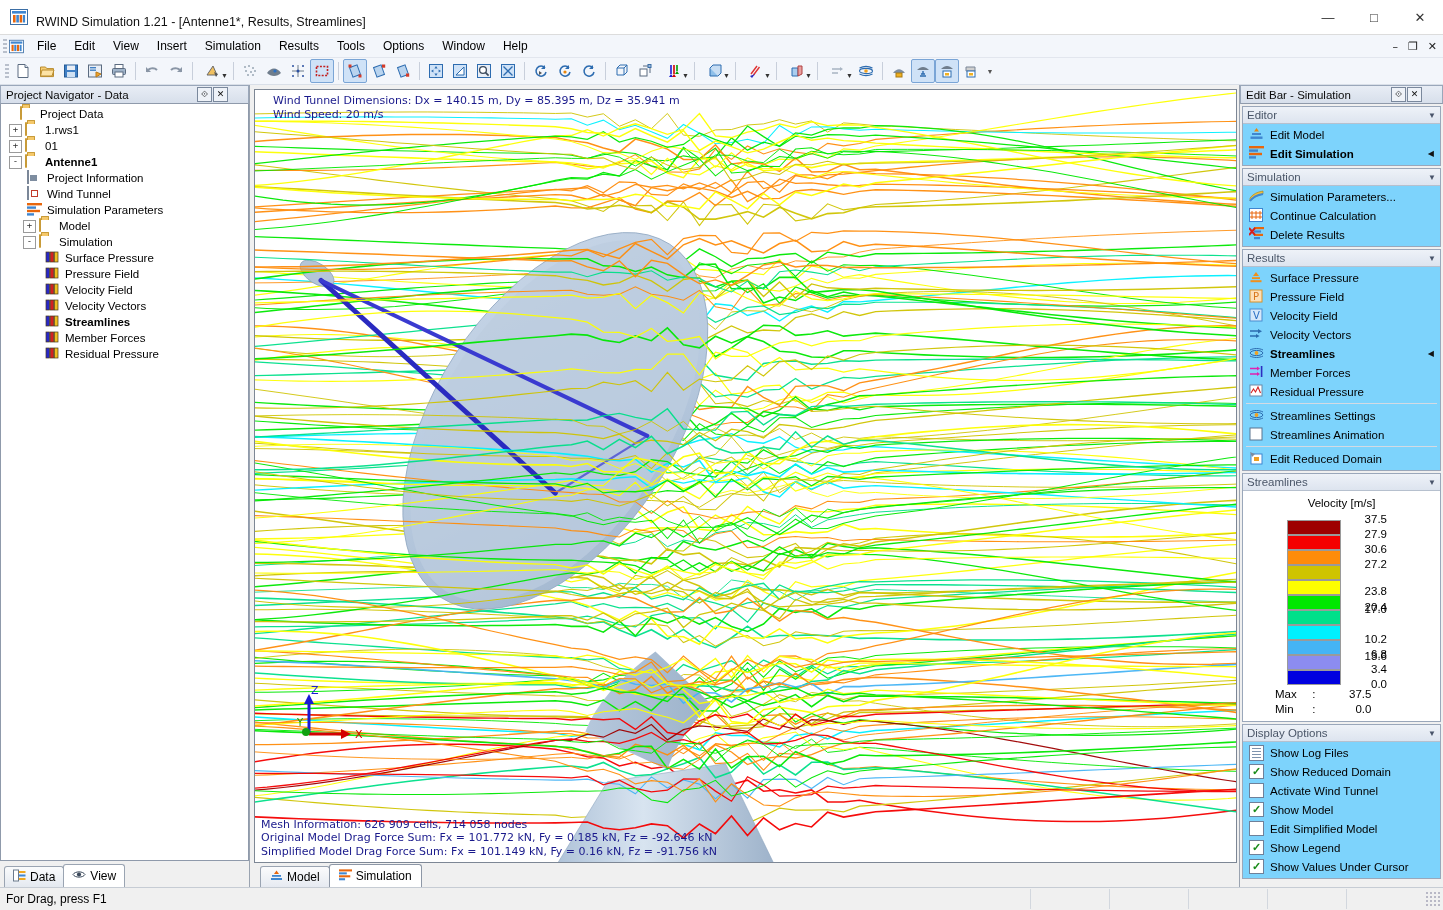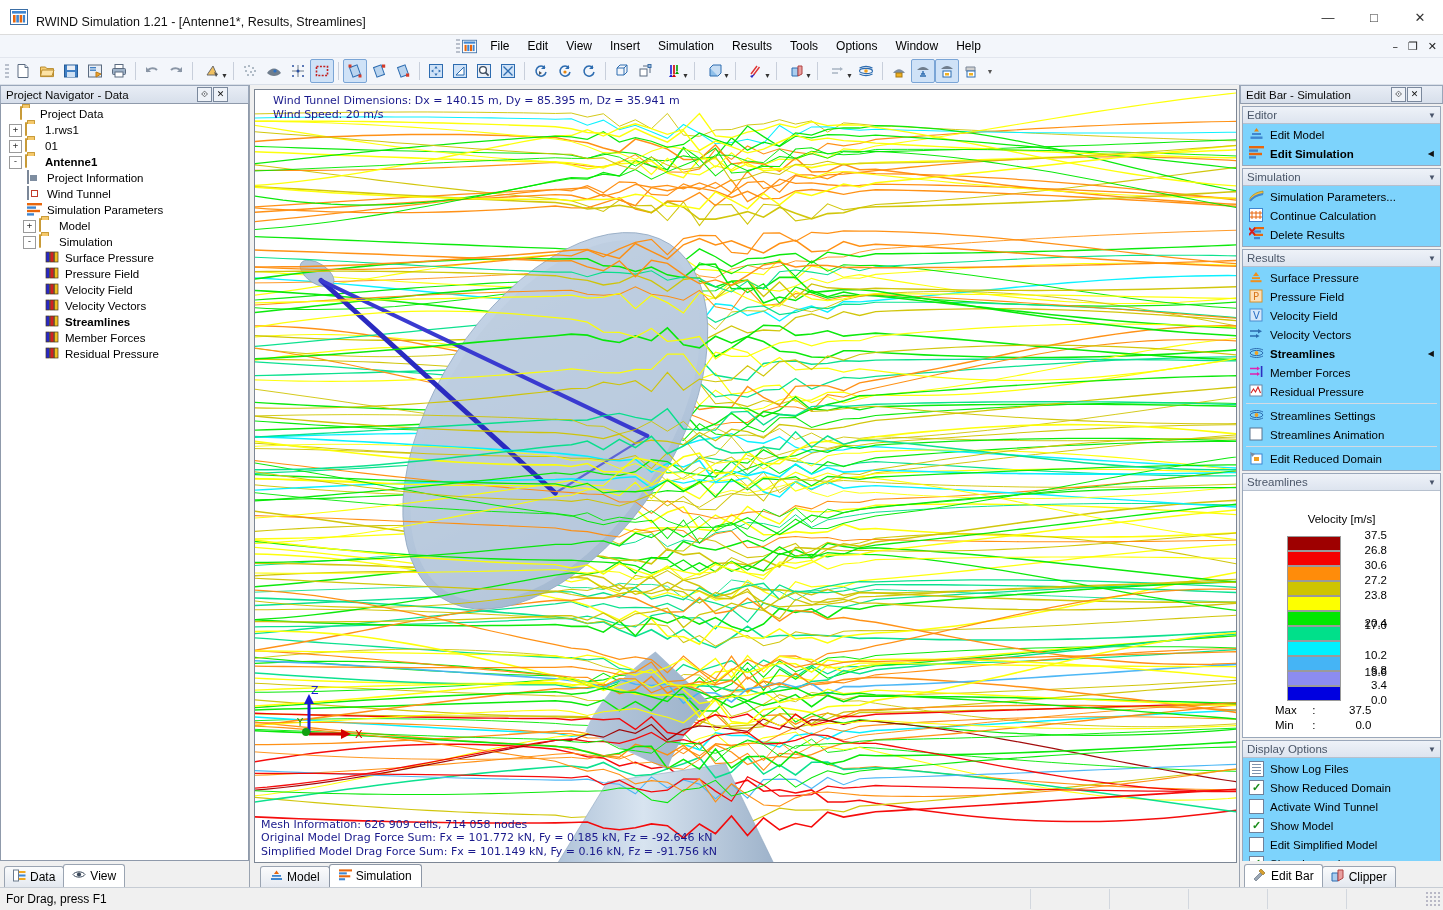--- a/index.html
+++ b/index.html
@@ -7,21 +7,21 @@
   .app{position:relative;width:1443px;height:910px;display:flex;flex-direction:column;background:#fff;}
 
   
   .titlebar{height:34px;background:#ffffff;display:flex;align-items:center;border-bottom:1px solid #dcdcdc;flex:none;}
   .titlebar .tb-icon{width:18px;height:18px;margin-left:10px;margin-right:8px;flex:none;position:relative;}
   .tb-title{font-size:12.5px;color:#111;white-space:nowrap;margin-top:9px;}
   .tb-spacer{flex:1;}
   .wbtn{width:46px;height:33px;display:flex;align-items:center;justify-content:center;color:#333;font-size:13px;}
 
   
-  .menubar{height:22px;background:#f3f6fb;display:flex;align-items:center;border-bottom:1px solid #e2e6ee;flex:none;position:relative;justify-content:center;}
+  .menubar{height:22px;background:#f3f6fb;display:flex;align-items:center;border-bottom:1px solid #e2e6ee;flex:none;position:relative;}
   .grip{width:4px;height:14px;margin-left:3px;margin-right:2px;background:
      repeating-linear-gradient(to bottom,#b9c0cc 0 2px,transparent 2px 4px);}
   .menubar .m-icon{width:15px;height:15px;margin-right:4px;flex:none;}
   .menu-item{padding:2px 9px;font-size:12px;color:#000;white-space:nowrap;}
   .mdi-btns{position:absolute;right:4px;top:0;height:22px;display:flex;align-items:center;gap:6px;}
   .mdi-b{font-size:11px;color:#222;padding:0 2px;font-family:"DejaVu Sans",sans-serif;}
 
   
   .toolbar{height:26px;background:#f3f6fb;display:flex;align-items:center;border-bottom:1px solid #d9dfe8;flex:none;padding-left:2px;}
   .tb-sep{width:1px;height:18px;background:#c8cfdb;margin:0 4px;}
@@ -77,21 +77,21 @@
   .grp-head{height:16px;background:linear-gradient(to bottom,#eef2f8,#dde4ef);border-bottom:1px solid #b6c0ce;display:flex;align-items:center;padding:0 4px;font-size:11.5px;color:#4a5668;}
   .grp-head .gt{flex:1;}
   .grp-head .gcar{font-size:8px;color:#49546a;}
   .grp-body{padding:1px 0 2px 0;background:#7dd3fc;}
   .ebitem{height:19px;display:flex;align-items:center;padding-left:6px;font-size:11.5px;color:#000;white-space:nowrap;position:relative;}
   .ebitem .eico{width:16px;height:15px;flex:none;margin-right:5px;position:relative;}
   .ebitem .arrow{position:absolute;right:6px;font-size:8px;color:#111;}
   .ebsep{height:1px;background:#d4dae3;margin:2px 3px;}
 
   
-  .legend{background:#fff;padding:22px 0 4px 0;}
+  .legend{background:#fff;padding:6px 0 4px 0;}
   .lg-title{text-align:center;font-size:11.5px;color:#000;margin-bottom:4px;}
   .lg-rows{position:relative;padding-left:44px;height:172px;}
   .lg-sw{position:absolute;left:44px;width:52px;height:13px;border:1px solid #9a9a9a;}
   .lg-val{position:absolute;left:104px;width:40px;text-align:right;font-size:11.5px;color:#000;}
   .lg-mm{margin-top:2px;padding-left:32px;font-size:11.5px;line-height:15px;}
   .lg-mm span.k{display:inline-block;width:34px;}
   .lg-mm span.c{display:inline-block;width:14px;}
   .lg-mm span.v{display:inline-block;width:42px;text-align:right;}
 
   
@@ -1075,24 +1075,24 @@
               <span class="lg-sw" style="top: 52px; background: rgb(207, 196, 0);"></span>
               <span class="lg-sw" style="top: 67px; background: rgb(253, 255, 0);"></span>
               <span class="lg-sw" style="top: 82px; background: rgb(0, 232, 0);"></span>
               <span class="lg-sw" style="top: 97px; background: rgb(0, 224, 138);"></span>
               <span class="lg-sw" style="top: 112px; background: rgb(0, 240, 255);"></span>
               <span class="lg-sw" style="top: 127px; background: rgb(69, 180, 245);"></span>
               <span class="lg-sw" style="top: 142px; background: rgb(140, 140, 240);"></span>
               <span class="lg-sw" style="top: 157px; background: rgb(0, 0, 224);"></span>
 
               <span class="lg-val" style="top:0px;">37.5</span>
-              <span class="lg-val" style="top:15px;">26.8</span>
+              <span class="lg-val" style="top:15px;">27.9</span>
               <span class="lg-val" style="top:30px;">30.6</span>
               <span class="lg-val" style="top:45px;">27.2</span>
-              <span class="lg-val" style="top:60px;text-align:right;">23.8</span>
+              <span class="lg-val" style="top:72px;text-align:right;">23.8</span>
               <span class="lg-val" style="top:88px;">20.4</span>
               <span class="lg-val" style="top:90px;">17.0</span>
               <span class="lg-val" style="top:105px;margin-top:32px;">13.6</span>
               <span class="lg-val" style="top:120px;">10.2</span>
               <span class="lg-val" style="top:135px;">6.8</span>
               <span class="lg-val" style="top:150px;">3.4</span>
               <span class="lg-val" style="top:165px;">0.0</span>
             </div>
             <div class="lg-mm">
               <div>
@@ -1141,40 +1141,20 @@
             </div>
             <div class="cbitem">
               <span class="cbox">✓</span>
               <span>Show Values Under Cursor</span>
             </div>
           </div>
         </div>
 
       </div>
 
-      <div class="eb-tabs">
-        <div class="btab sel">
-          <span>
-            <svg width="14" height="13" viewBox="0 0 14 13">
-                <path d="M1 11l6-6 2 2-6 6z" fill="#9aa7b5" stroke="#5a6676" stroke-width=".6"></path>
-                <path d="M8 1l4 4-2 2-4-4z" fill="#d8a030" stroke="#8a6410" stroke-width=".6"></path>
-              </svg>
-          </span>
-          <span>Edit Bar</span>
-        </div>
-        <div class="btab">
-          <span>
-            <svg width="14" height="13" viewBox="0 0 14 13">
-                <path d="M1 4h6v8H1z" fill="#a9cdef" stroke="#2d6cb0"></path>
-                <path d="M7 1h5v8l-5 3z" fill="#e8a0a0" stroke="#b04040"></path>
-              </svg>
-          </span>
-          <span>Clipper</span>
-        </div>
-      </div>
     </div>
 
   </div>
 
   <div class="statusbar">
     <span class="sb-main">For Drag, press F1</span>
     <span class="sb-pane"></span>
     <span class="sb-pane"></span>
     <span class="sb-pane"></span>
     <span class="sb-pane"></span>

